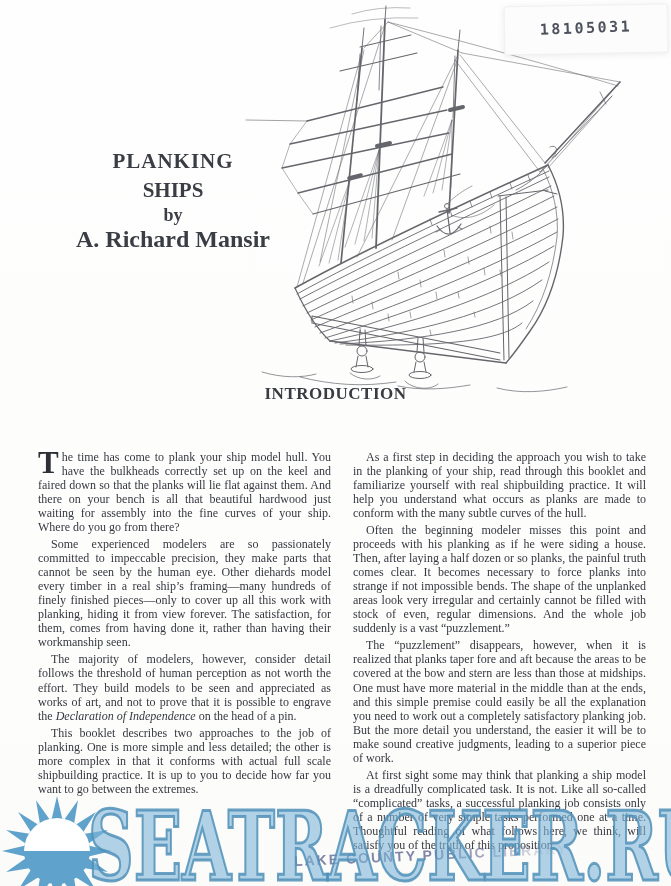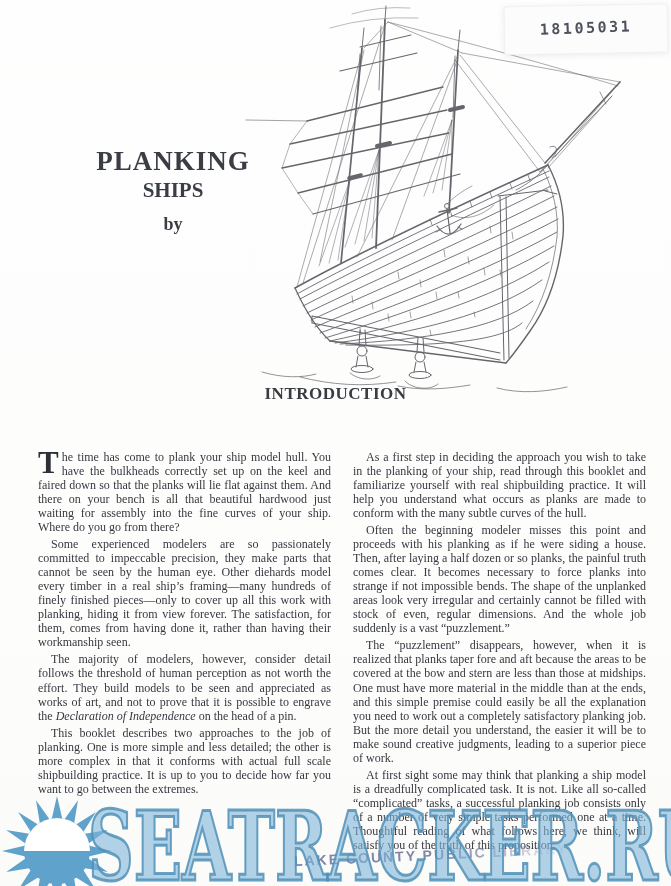--- a/index.html
+++ b/index.html
@@ -23,24 +23,24 @@
     font-family:"DejaVu Sans Mono",monospace;font-weight:700;
     font-size:15px;letter-spacing:2.5px;color:#4e525c;
     transform:rotate(-1.2deg);
   }
 
   
   .title-block{
     position:absolute;left:47px;top:146px;width:252px;text-align:center;
     color:#3b3d45;font-weight:bold;z-index:2;
   }
-  .t1{font-size:27px;letter-spacing:1px;line-height:30px;}
+  .t1{font-size:21px;letter-spacing:1px;line-height:30px;}
   .t2{font-size:21px;line-height:26px;margin-top:4px;}
   .t3{font-size:21px;line-height:24px;margin-top:2px;}
-  .t4{font-size:18px;line-height:22px;margin-top:11px;}
+  .t4{font-size:18px;line-height:22px;margin-top:2px;}
   .t5{font-size:24px;line-height:27px;margin-top:0px;}
 
   
   .section-heading{
     position:absolute;left:0;right:0;top:384px;text-align:center;
     font-weight:bold;font-size:17px;letter-spacing:0.5px;color:#393b43;
     z-index:2;
   }
 
   
@@ -176,20 +176,21 @@
   </svg>
 
   <div class="slip">
     <span class="slip-number">18105031</span>
   </div>
 
   <div class="title-block">
     <div class="t1">PLANKING</div>
     <div class="t3">SHIPS</div>
     <div class="t4">by</div>
+    <div class="t5">A. Richard Mansir</div>
   </div>
 
   <div class="section-heading">INTRODUCTION</div>
 
   <div class="columns">
     <div class="col">
       <p class="first"><span class="dropcap">T</span><span>he time has come to plank your ship model hull. You have the bulkheads correctly set up on the keel and faired down so that the planks will lie flat against them. And there on your bench is all that beautiful hardwood just waiting for assembly into the fine curves of your ship. Where do you go from there?</span></p>
       <p>Some experienced modelers are so passionately committed to impeccable precision, they make parts that cannot be seen by the human eye. Other diehards model every timber in a real ship’s framing—many hundreds of finely finished pieces—only to cover up all this work with planking, hiding it from view forever. The satisfaction, for them, comes from having done it, rather than having their workmanship seen.</p>
       <p><span>The majority of modelers, however, consider detail follows the threshold of human perception as not worth the effort. They build models to be seen and appreciated as works of art, and not to prove that it is possible to engrave the </span><em>Declaration of Independence</em><span> on the head of a pin.</span></p>
       <p>This booklet describes two approaches to the job of planking. One is more simple and less detailed; the other is more complex in that it conforms with actual full scale shipbuilding practice. It is up to you to decide how far you want to go between the extremes.</p>

